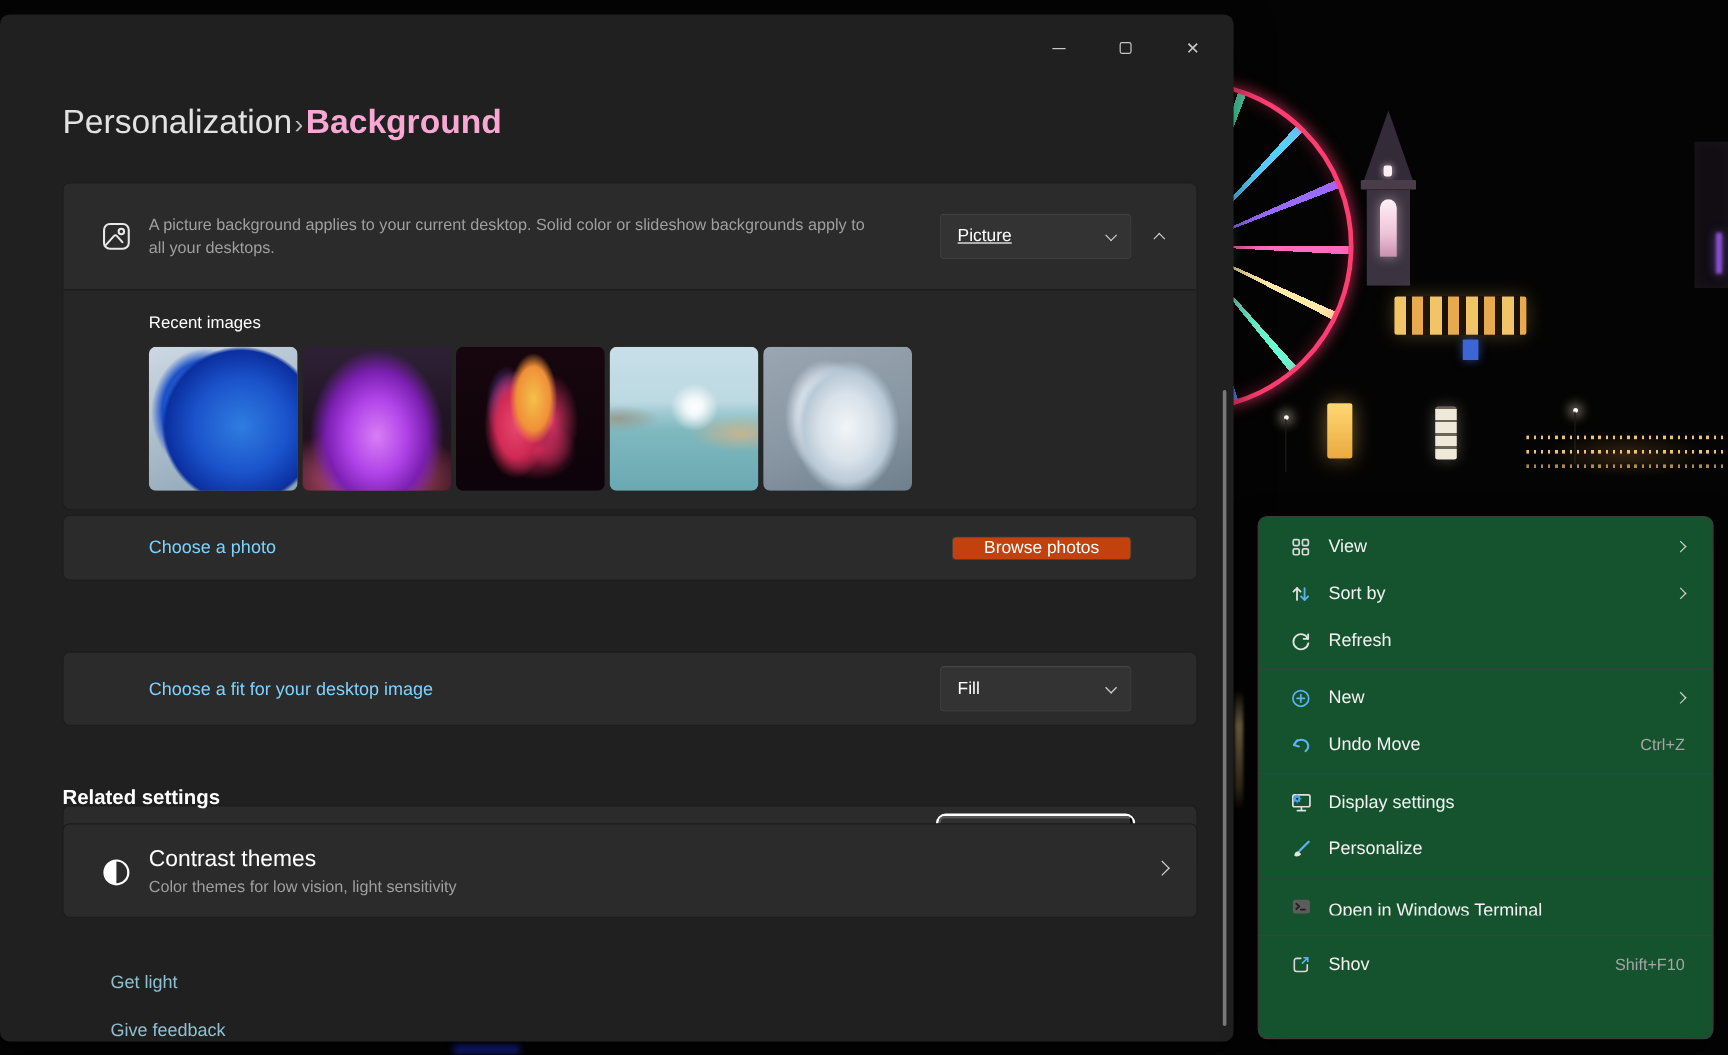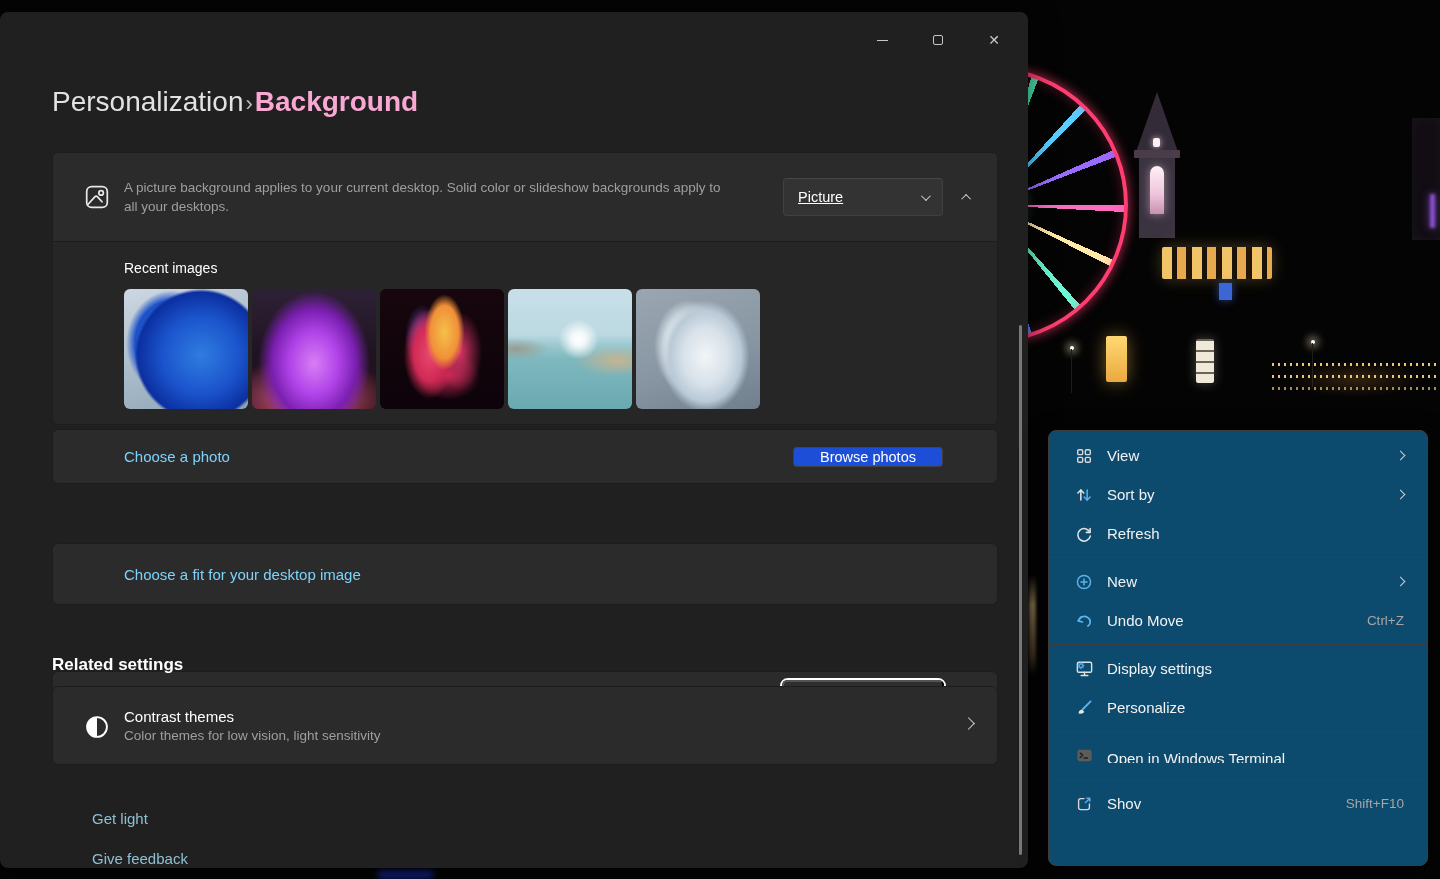--- a/index.html
+++ b/index.html
@@ -109,45 +109,45 @@
   .thumb-5 { background:
       radial-gradient(55px 70px at 56% 56%, #f2f5f7 0%, #d8e2ea 40%, #b9c9d6 65%, rgba(170,190,205,0) 80%),
       radial-gradient(40px 55px at 42% 48%, #ffffff 0%, #dde6ee 55%, rgba(200,215,228,0) 85%),
       linear-gradient(160deg,#9aa7b2 0%,#8795a2 60%,#707f8c 100%); }
 
   .setting-row { display:flex; align-items:center; padding-left:71px; position:relative; }
   .row-1 { top:417px; height:55px; }
   .row-2 { top:476px; height:62px; }
   .row-3 { top:542px; height:58px; }
   .row-label { font-size:15px; color:#7dd3fc; }
-  .btn { position:absolute; right:54px; height:20px; min-width:150px; background:#1d4ed8; border:1px solid #404040; border-top-color:#474747;
+  .btn { position:absolute; right:54px; height:20px; min-width:150px; background:#c2410c; border:1px solid #404040; border-top-color:#474747;
     border-radius:4px; color:#fff; font-size:14.5px; display:flex; align-items:center; justify-content:center; padding:0 18px; }
   .dd-fill { right:54px; }
   .focus-ring { position:absolute; right:51px; width:166px; height:45px; border:2px solid #ffffff; border-radius:8px;
     display:flex; align-items:center; justify-content:center; }
   .focus-ring .btn-inner { width:100%; height:100%; border-radius:5px; background:#2f2f2f; color:#fff; font-size:14.5px;
     display:flex; align-items:center; justify-content:center; }
 
   .related-heading { position:absolute; left:52px; top:643px; font-size:17px; font-weight:700; color:#fff; }
   .contrast-card { top:674px; height:79px; display:flex; align-items:center; }
   .contrast-icon { position:absolute; left:26px; top:22px; width:36px; height:36px; display:flex; align-items:center; justify-content:center; }
   .contrast-text { margin-left:71px; }
-  .contrast-title { font-size:15px; color:#fff; margin-bottom:3px; }
+  .contrast-title { font-size:19px; color:#fff; margin-bottom:3px; }
   .contrast-desc { font-size:13.5px; color:#9f9f9f; }
   .contrast-chev { position:absolute; right:24px; top:32px; }
   .chev-big { width:9px; height:9px; border-width:1.8px; border-color:#cfcfcf; }
 
   .footer-link { position:absolute; left:92px; font-size:15px; color:#8fc0d2; }
   .link-1 { top:798px; }
   .link-2 { top:838px; }
 
   .scrollbar { position:absolute; right:6px; top:313px; width:3px; height:530px; background:#8a8a8a; border-radius:2px; opacity:.85; }
 
   
-  .context-menu { position:absolute; left:1048px; top:430px; width:380px; height:436px; background:#0c4a6e;
+  .context-menu { position:absolute; left:1048px; top:430px; width:380px; height:436px; background:#14532d;
     border:1px solid #3d3d3d; border-radius:8px; box-shadow:0 10px 26px rgba(0,0,0,.65); padding-top:5px; }
   .menu-item { height:39px; display:flex; align-items:center; position:relative; margin:0 5px; border-radius:4px; }
   .menu-item.highlighted { background:#3d3d3d; }
   .mi-icon { width:20px; height:20px; margin-left:20px; display:flex; align-items:center; justify-content:center; flex:0 0 20px; }
   .mi-label { margin-left:13px; font-size:15px; color:#f2f2f2; white-space:nowrap; }
   .mi-label.clip { height:14px; overflow:hidden; line-height:20px; display:inline-block; }
   .mi-chevron { position:absolute; right:18px; }
   .mi-shortcut { position:absolute; right:18px; font-size:13.5px; color:#a6a6a6; }
   .menu-sep { height:1px; background:#3f3f3f; margin:4px 0; }
 </style>
@@ -231,20 +231,24 @@
     </div>
   </div>
 
   <div class="card setting-row row-1">
     <span class="row-label">Choose a photo</span>
     <button class="btn">Browse photos</button>
   </div>
 
   <div class="card setting-row row-2">
     <span class="row-label">Choose a fit for your desktop image</span>
+    <div class="dropdown dd-fill" style="position:absolute;">
+      <span>Fill</span>
+      <span class="chev chev-down"></span>
+    </div>
   </div>
 
   <div class="card setting-row row-3">
     <span class="row-label">Choose stickers for your wallpaper</span>
     <div class="focus-ring">
       <button class="btn-inner">Add stickers</button>
     </div>
   </div>
 
   <div class="related-heading">Related settings</div>

